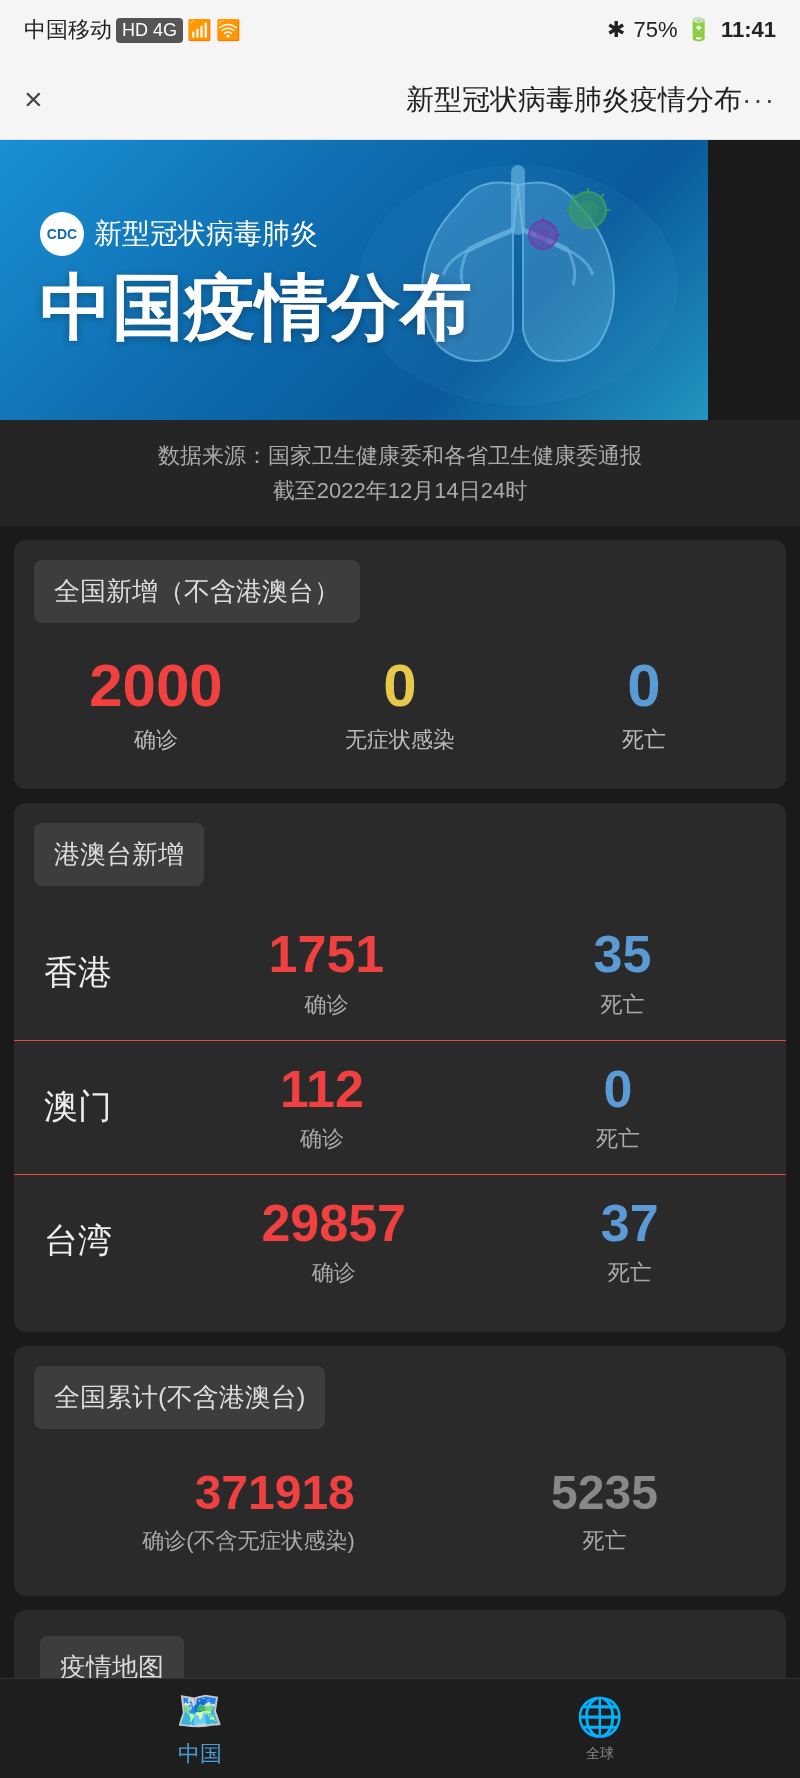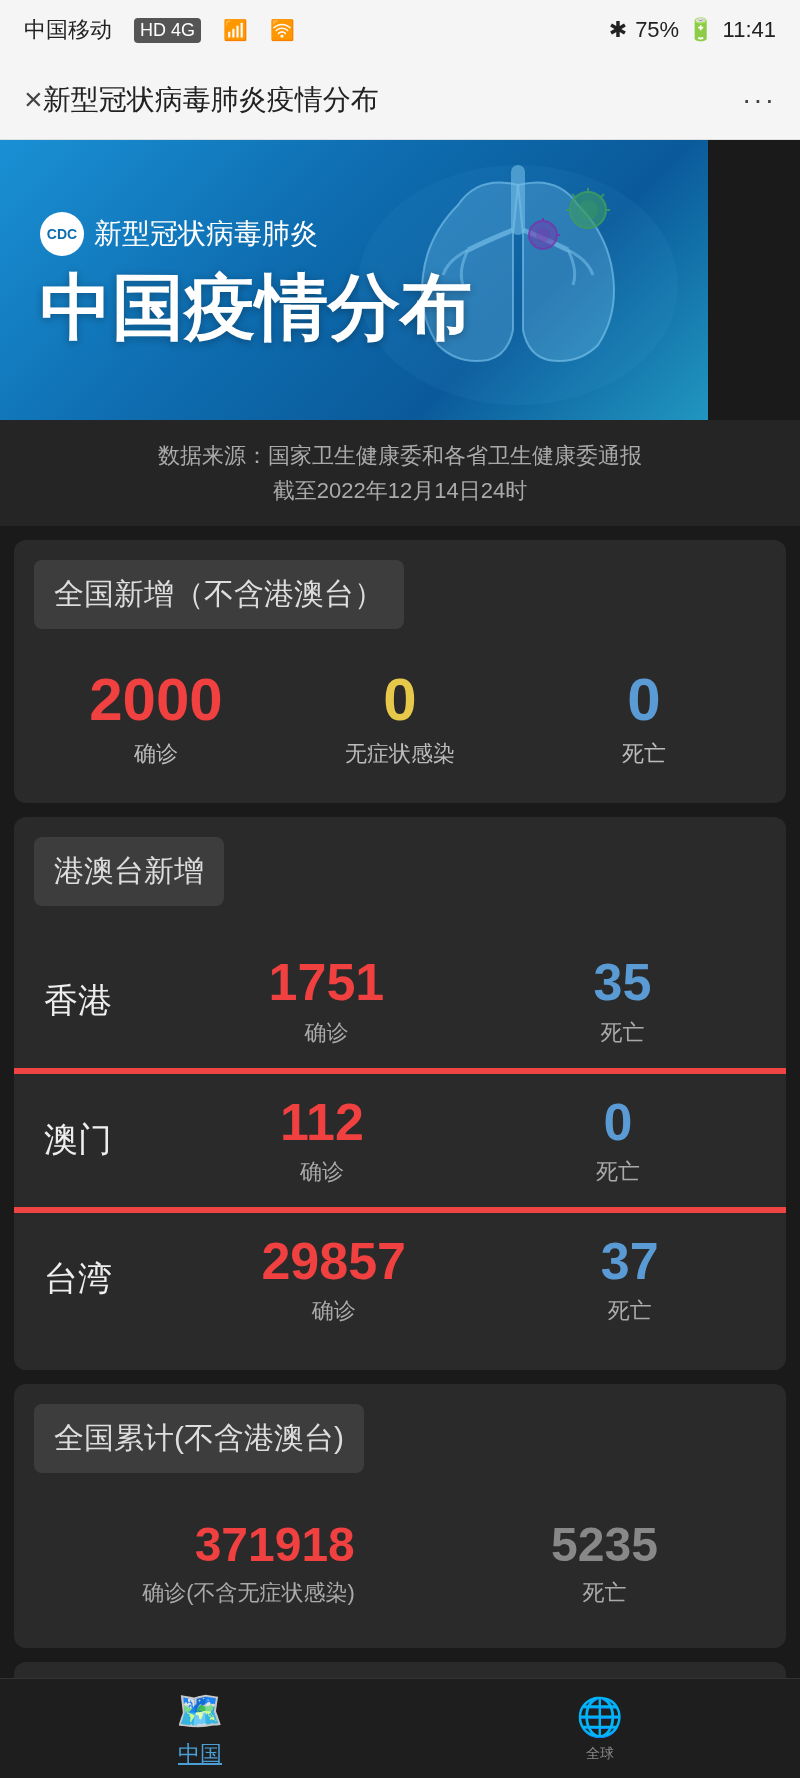--- a/index.html
+++ b/index.html
@@ -17,39 +17,39 @@
       background: #f5f5f5;
       height: 60px;
       display: flex;
       align-items: center;
       justify-content: space-between;
       padding: 0 24px;
       color: #222;
       font-size: 22px;
       font-weight: 500;
     }
-    .status-left { display: flex; align-items: center; gap: 22px; }
+    .status-left { display: flex; align-items: center; gap: 4px; }
     .status-right { display: flex; align-items: center; gap: 8px; }
 
     
     .nav-bar {
       background: #f5f5f5;
       height: 80px;
       display: flex;
       align-items: center;
       justify-content: space-between;
       padding: 0 24px;
       border-bottom: 1px solid #e0e0e0;
     }
     .nav-title {
       font-size: 28px;
       font-weight: 500;
       color: #222;
       flex: 1;
-      text-align: left;
+      text-align: right;
     }
     .nav-close { font-size: 32px; color: #444; cursor: pointer; }
     .nav-more { font-size: 28px; color: #444; cursor: pointer; letter-spacing: 2px; }
 
     
     .hero-banner {
       width: 708px;
       height: 280px;
       background: linear-gradient(135deg, #1a90d4 0%, #0e6db0 40%, #0a5a9a 70%, #2196c0 100%);
       position: relative;
@@ -105,25 +105,25 @@
       background: #2a2a2a;
       margin: 14px 14px;
       border-radius: 12px;
       padding: 0 0 24px 0;
       overflow: hidden;
     }
 
     .section-header {
       background: #3d3d3d;
       padding: 14px 20px;
-      font-size: 30px;
+      font-size: 26px;
       color: #ddd;
       border-radius: 8px;
       display: inline-block;
-      margin: 20px 20px 28px 20px;
+      margin: 20px 20px 20px 20px;
     }
 
     
     .stats-row {
       display: flex;
       justify-content: space-around;
       padding: 10px 20px;
     }
     .stat-item {
       text-align: center;
@@ -142,21 +142,21 @@
     .color-red { color: #f04040; }
     .color-yellow { color: #e6c84a; }
     .color-blue { color: #5b9bd5; }
     .color-gray { color: #888; }
 
     
     .region-row {
       display: flex;
       align-items: center;
       padding: 20px 30px;
-      border-bottom: 6px solid #ef4444;
+      border-bottom: 1px solid #ef4444;
     }
     .region-row:last-child { border-bottom: none; align-items: center; }
     .region-name {
       font-size: 34px;
       color: #eee;
       width: 120px;
       flex-shrink: 0;
     }
     .region-stats {
       display: flex;
@@ -239,21 +239,21 @@
   <div class="status-left">
     <span>中国移动</span>
     <span style="font-size:18px; background:#555; color:#fff; border-radius:4px; padding:2px 6px;">HD 4G</span>
     <span style="font-size:20px;">📶</span>
     <span style="font-size:20px;">🛜</span>
   </div>
   <div class="status-right">
     <span>✱</span>
     <span>75%</span>
     <span>🔋</span>
-    <span style="font-weight:400;">11:41</span>
+    <span style="font-weight:700;">11:41</span>
   </div>
 </div>
 
 <div class="nav-bar">
   <span class="nav-close">×</span>
   <span class="nav-title">新型冠状病毒肺炎疫情分布</span>
   <span class="nav-more">···</span>
 </div>
 
 <div class="hero-banner">
@@ -385,19 +385,19 @@
 
 <div class="map-section">
   <div class="map-header">疫情地图</div>
 </div>
 
 <div style="height: 100px;"></div>
 
 <div class="bottom-nav">
   <div class="bottom-nav-item bottom-nav-active">
     <span style="font-size:38px;">🗺️</span>
-    <span style="font-size:22px; color:#4a9fd4;text-decoration:underline;">中国</span>
+    <span style="font-size:22px; color:#4a9fd4;">中国</span>
   </div>
   <div class="bottom-nav-item bottom-nav-inactive">
     <span style="font-size:38px;">🌐</span>
     <span style="font-size:14px; color:#888;">全球</span>
   </div>
 </div>
 
 </body></html>

